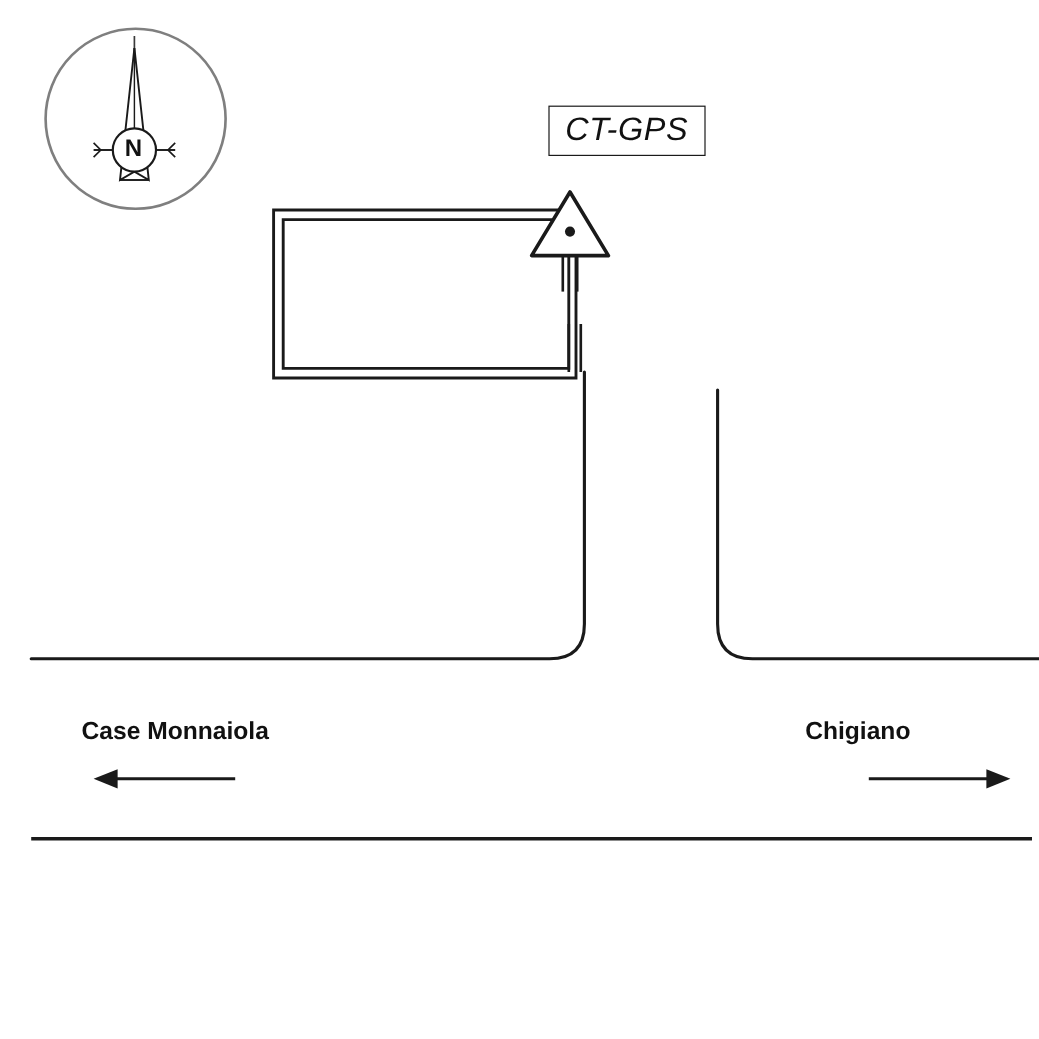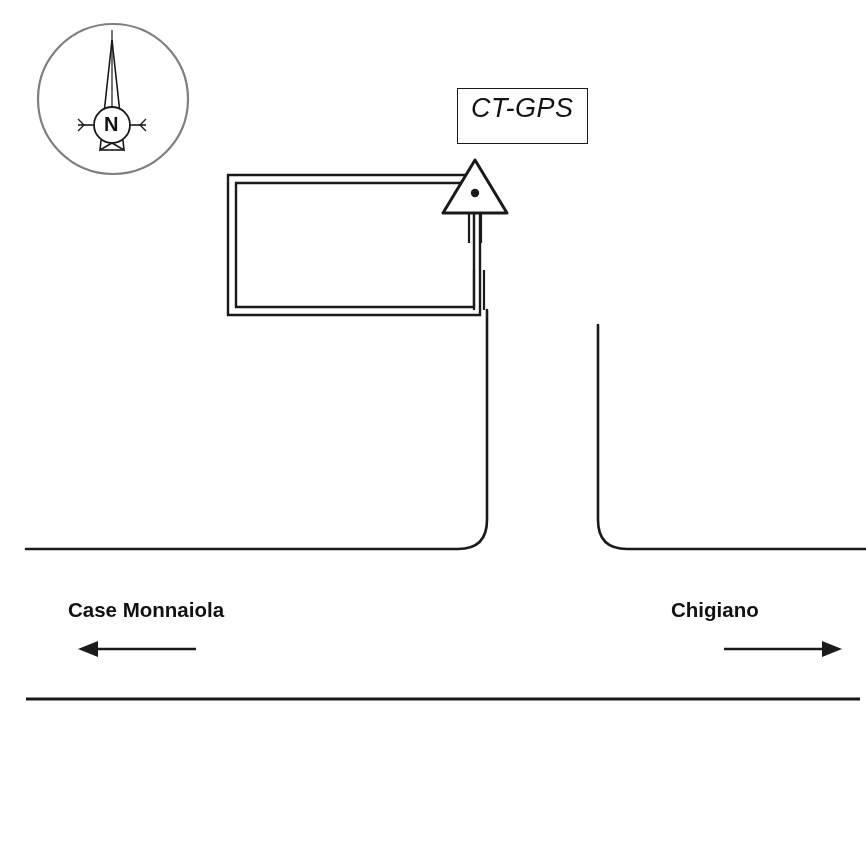--- a/index.html
+++ b/index.html
@@ -26,21 +26,21 @@
     top: 0;
     left: 0;
     width: 866px;
     height: 866px;
     display: block;
   }
   .label-box {
     position: absolute;
     border: 1.6px solid #1a1a1a;
     background: #ffffff;
-    padding: 5px 13px 21px 13px;
+    padding: 5px 13px 7px 13px;
     font-family: "Liberation Sans", sans-serif;
     font-style: italic;
     font-size: 27px;
     font-weight: 500;
     letter-spacing: 0.5px;
     color: #111111;
     line-height: 1.05;
     white-space: nowrap;
   }
   .road-label {

